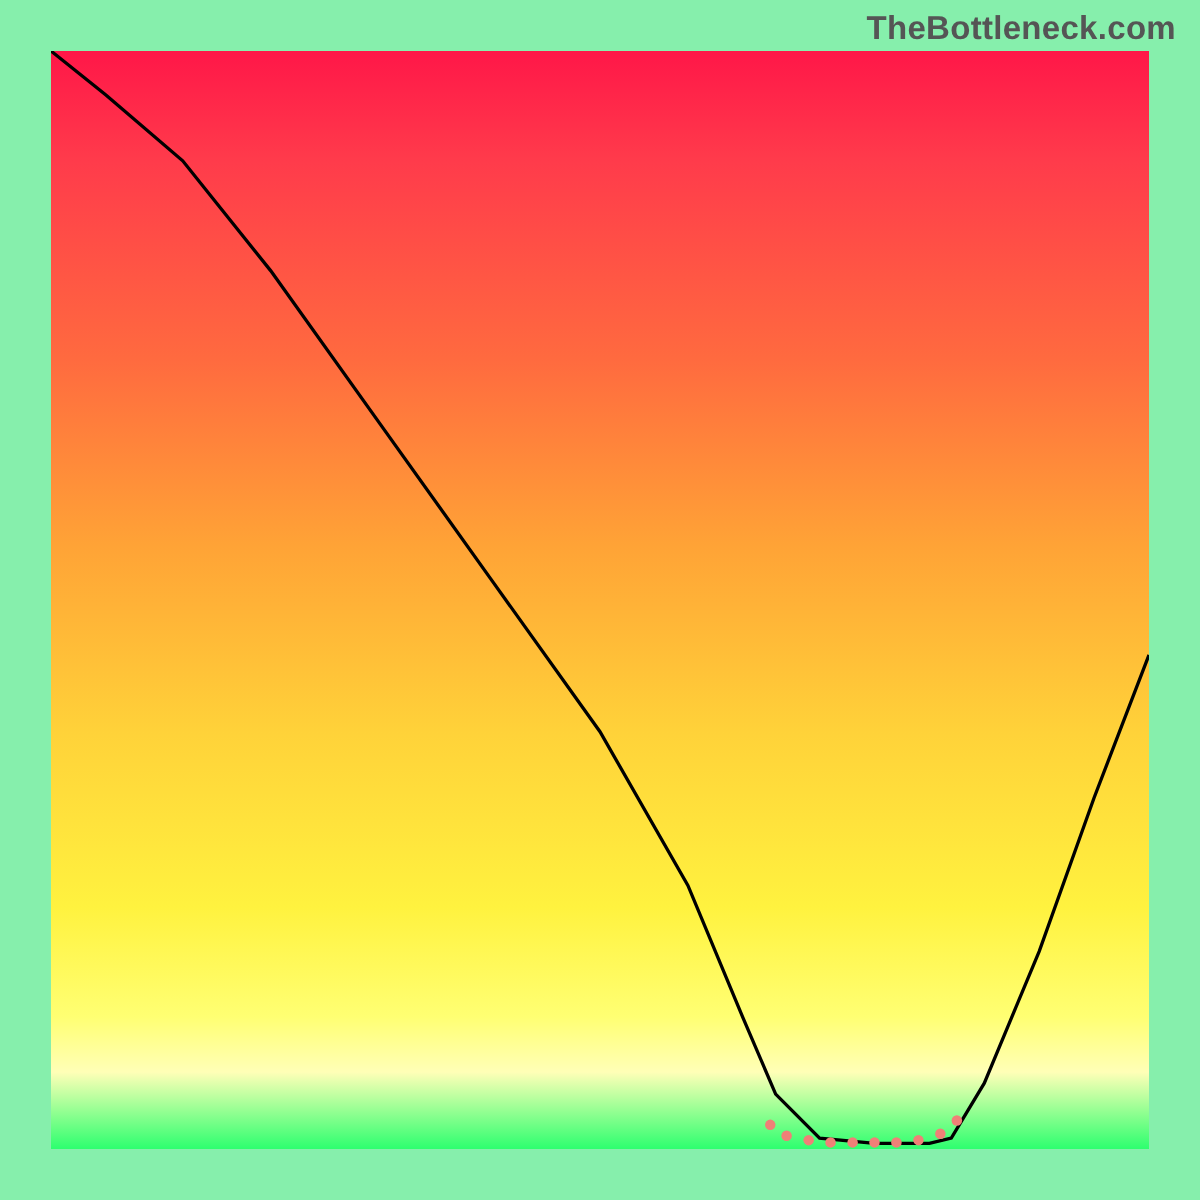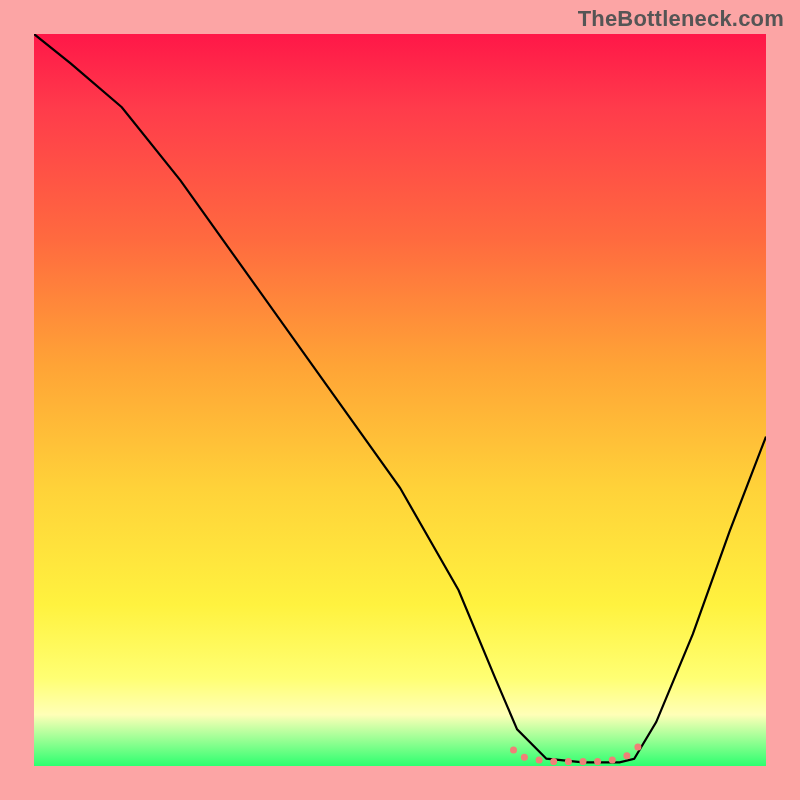--- a/index.html
+++ b/index.html
@@ -8,21 +8,21 @@
     background: #000;
     width: 800px;
     height: 800px;
     overflow: hidden;
     font-family: Arial, Helvetica, sans-serif;
   }
   .container {
     position: relative;
     width: 800px;
     height: 800px;
-    background: #fca5a5;
+    background: #86efac;
   }
   .watermark {
     position: absolute;
     top: 6px;
     right: 16px;
     color: #555;
     font-size: 22px;
     font-weight: 600;
     letter-spacing: 0.2px;
     z-index: 10;

